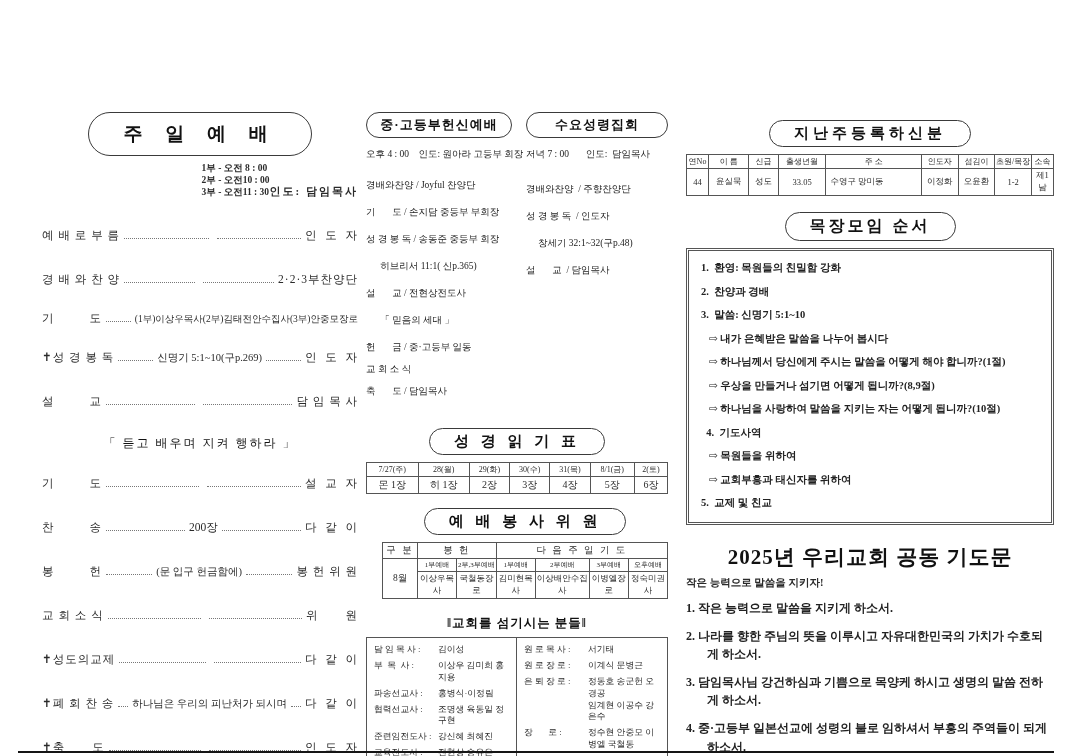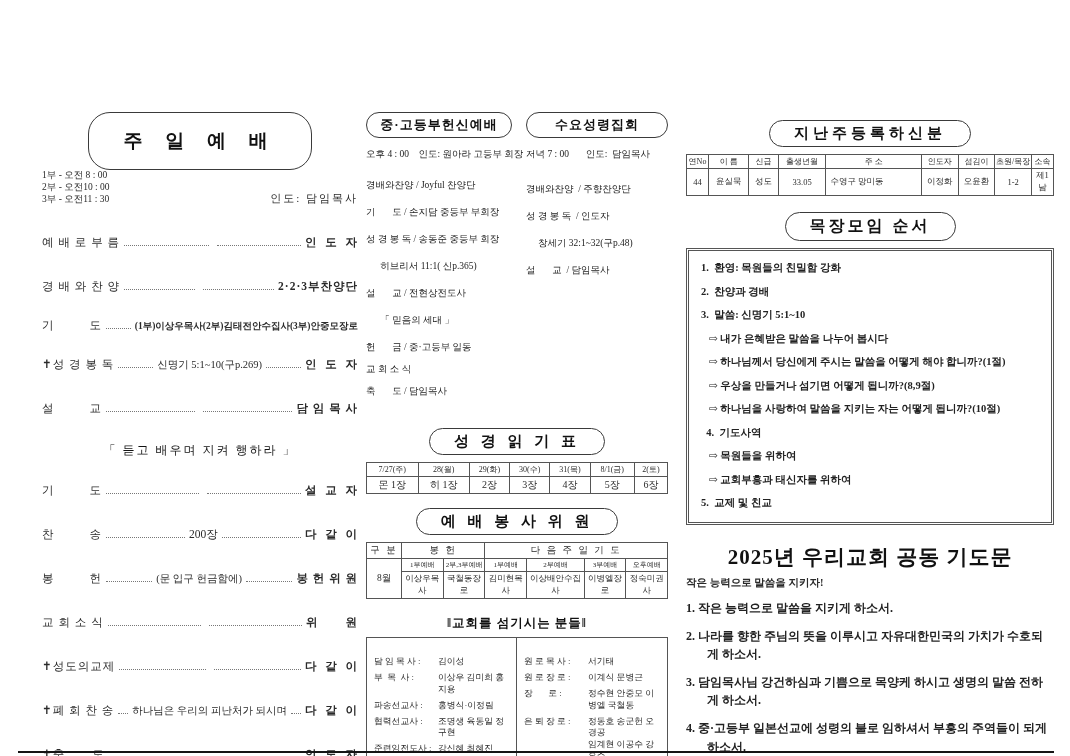--- a/index.html
+++ b/index.html
@@ -7,28 +7,28 @@
        font-family:"Liberation Serif","DejaVu Serif",serif;}
   .page{position:relative;width:1070px;height:756px;background:#fff;overflow:hidden;}
 
   
   .oval{display:block;margin:0 auto;width:fit-content;border:1.7px solid #3a3a3a;
         border-radius:22px;padding:3px 24px;font-weight:bold;text-align:center;
         font-size:15px;letter-spacing:4px;color:#111;}
 
   
   .col-left{position:absolute;left:42px;top:112px;width:316px;}
-  .col-left .oval{font-size:19px;letter-spacing:9px;padding:15px 34px;}
-  .times-row{display:flex;justify-content:space-between;align-items:flex-end;}
+  .col-left .oval{font-size:19px;letter-spacing:9px;padding:8px 34px;}
+  .times-row{display:flex;justify-content:flex-end;align-items:flex-end;margin-top:7px;font-weight:bold;}
   .times{font-size:9.5px;line-height:1.25;white-space:pre;}
   .leader{font-size:11px;letter-spacing:2px;white-space:pre;}
   .w-row{display:flex;align-items:baseline;font-size:11.5px;margin-top:29px;white-space:pre;}
   .w-label{white-space:pre;letter-spacing:1px;}
   .w-center{white-space:pre;}
-  .w-right{white-space:pre;letter-spacing:1px;font-weight:bold;}
+  .w-right{white-space:pre;letter-spacing:1px;}
   .dots{flex:1;border-bottom:1.2px dotted #777;margin:0 4px 3px;min-width:8px;}
   .sermon-title{text-align:center;font-size:12px;letter-spacing:2px;margin-top:26px;color:#111;}
   .footnote{font-size:10px;margin-top:30px;letter-spacing:0px;white-space:pre;}
 
   
   .col-mid{position:absolute;left:366px;top:112px;width:302px;}
   .svc-cols{display:flex;gap:14px;justify-content:flex-end;}
   .svc{width:146px;}
   .svc .oval{width:100%;box-sizing:border-box;font-size:13px;letter-spacing:1px;padding:3px 4px;}
   .line{font-size:9.5px;margin-top:14px;white-space:pre;color:#222;}
@@ -43,21 +43,21 @@
   .committee th{font-size:9.5px;font-weight:normal;letter-spacing:2px;}
   .committee .subhead{font-size:7px;letter-spacing:0;}
   .committee td{font-size:8.5px;}
   .committee .month{font-size:9.5px;}
 
   .servants-title{text-align:center;font-weight:bold;font-size:12.5px;margin-top:16px;letter-spacing:1px;color:#111;}
   .servants-box{border:1.4px solid #555;display:flex;margin-top:5px;}
   .sv-col{width:50%;padding:6px 5px 7px 7px;box-sizing:border-box;}
   .sv-col.left{border-right:1px solid #555;}
   .sv-row{display:flex;font-size:8.8px;margin-top:4px;line-height:1.35;}
-  .sv-row:first-child{margin-top:12px;}
+  .sv-row:first-child{margin-top:0;}
   .sv-label{width:64px;flex:none;white-space:pre;}
   .sv-value{white-space:pre-line;}
 
   
   .col-right{position:absolute;left:686px;top:120px;width:368px;}
   .reg-table th{font-size:8px;font-weight:normal;}
   .reg-table td{font-size:8.5px;}
   .mokjang-box{border:3px double #555;margin-top:7px;padding:10px 12px 12px;}
   .mk-line{font-size:10.5px;font-weight:bold;white-space:pre;margin-top:9.5px;color:#222;}
   .mk-line:first-child{margin-top:0;}
@@ -172,21 +172,21 @@
           <td>2장</td>
           <td>3장</td>
           <td>4장</td>
           <td>5장</td>
           <td>6장</td>
         </tr>
       </tbody>
         </table>
     </div>
 
-    <div class="mid-table-title" style="margin-top:14px;">
+    <div class="mid-table-title" style="margin-top:14px;margin-left:16px;">
       <span class="oval">예 배 봉 사 위 원</span>
       <table class="grid-table committee">
         <tbody>
             <tr>
           <th style="width:34px;">구 분</th>
           <th colspan="2">봉   헌</th>
           <th colspan="4">다 음 주 일 기 도</th>
         </tr>
         <tr>
           <td rowspan="2" class="month">8월</td>
@@ -241,27 +241,27 @@
       <div class="sv-col">
         <div class="sv-row">
             <span class="sv-label">원 로 목 사 :</span>
             <span class="sv-value">서기태</span>
           </div>
         <div class="sv-row">
             <span class="sv-label">원 로 장 로 :</span>
             <span class="sv-value">이계식 문병근</span>
           </div>
         <div class="sv-row">
-            <span class="sv-label">장       로 :</span>
-            <span class="sv-value">정수현 안중모 이병엘 국철동</span>
-          </div>
-        <div class="sv-row">
             <span class="sv-label">은 퇴 장 로 :</span>
             <span class="sv-value">정동호 송군헌 오경공
 임계현 이공수 강은수</span>
+          </div>
+        <div class="sv-row">
+            <span class="sv-label">장       로 :</span>
+            <span class="sv-value">정수현 안중모 이병엘 국철동</span>
           </div>
         <div class="sv-row">
             <span class="sv-label">반       주 :</span>
             <span class="sv-value">김미경 김지혜</span>
           </div>
       </div>
     </div>
   </div>
 
   <div class="col-right">

